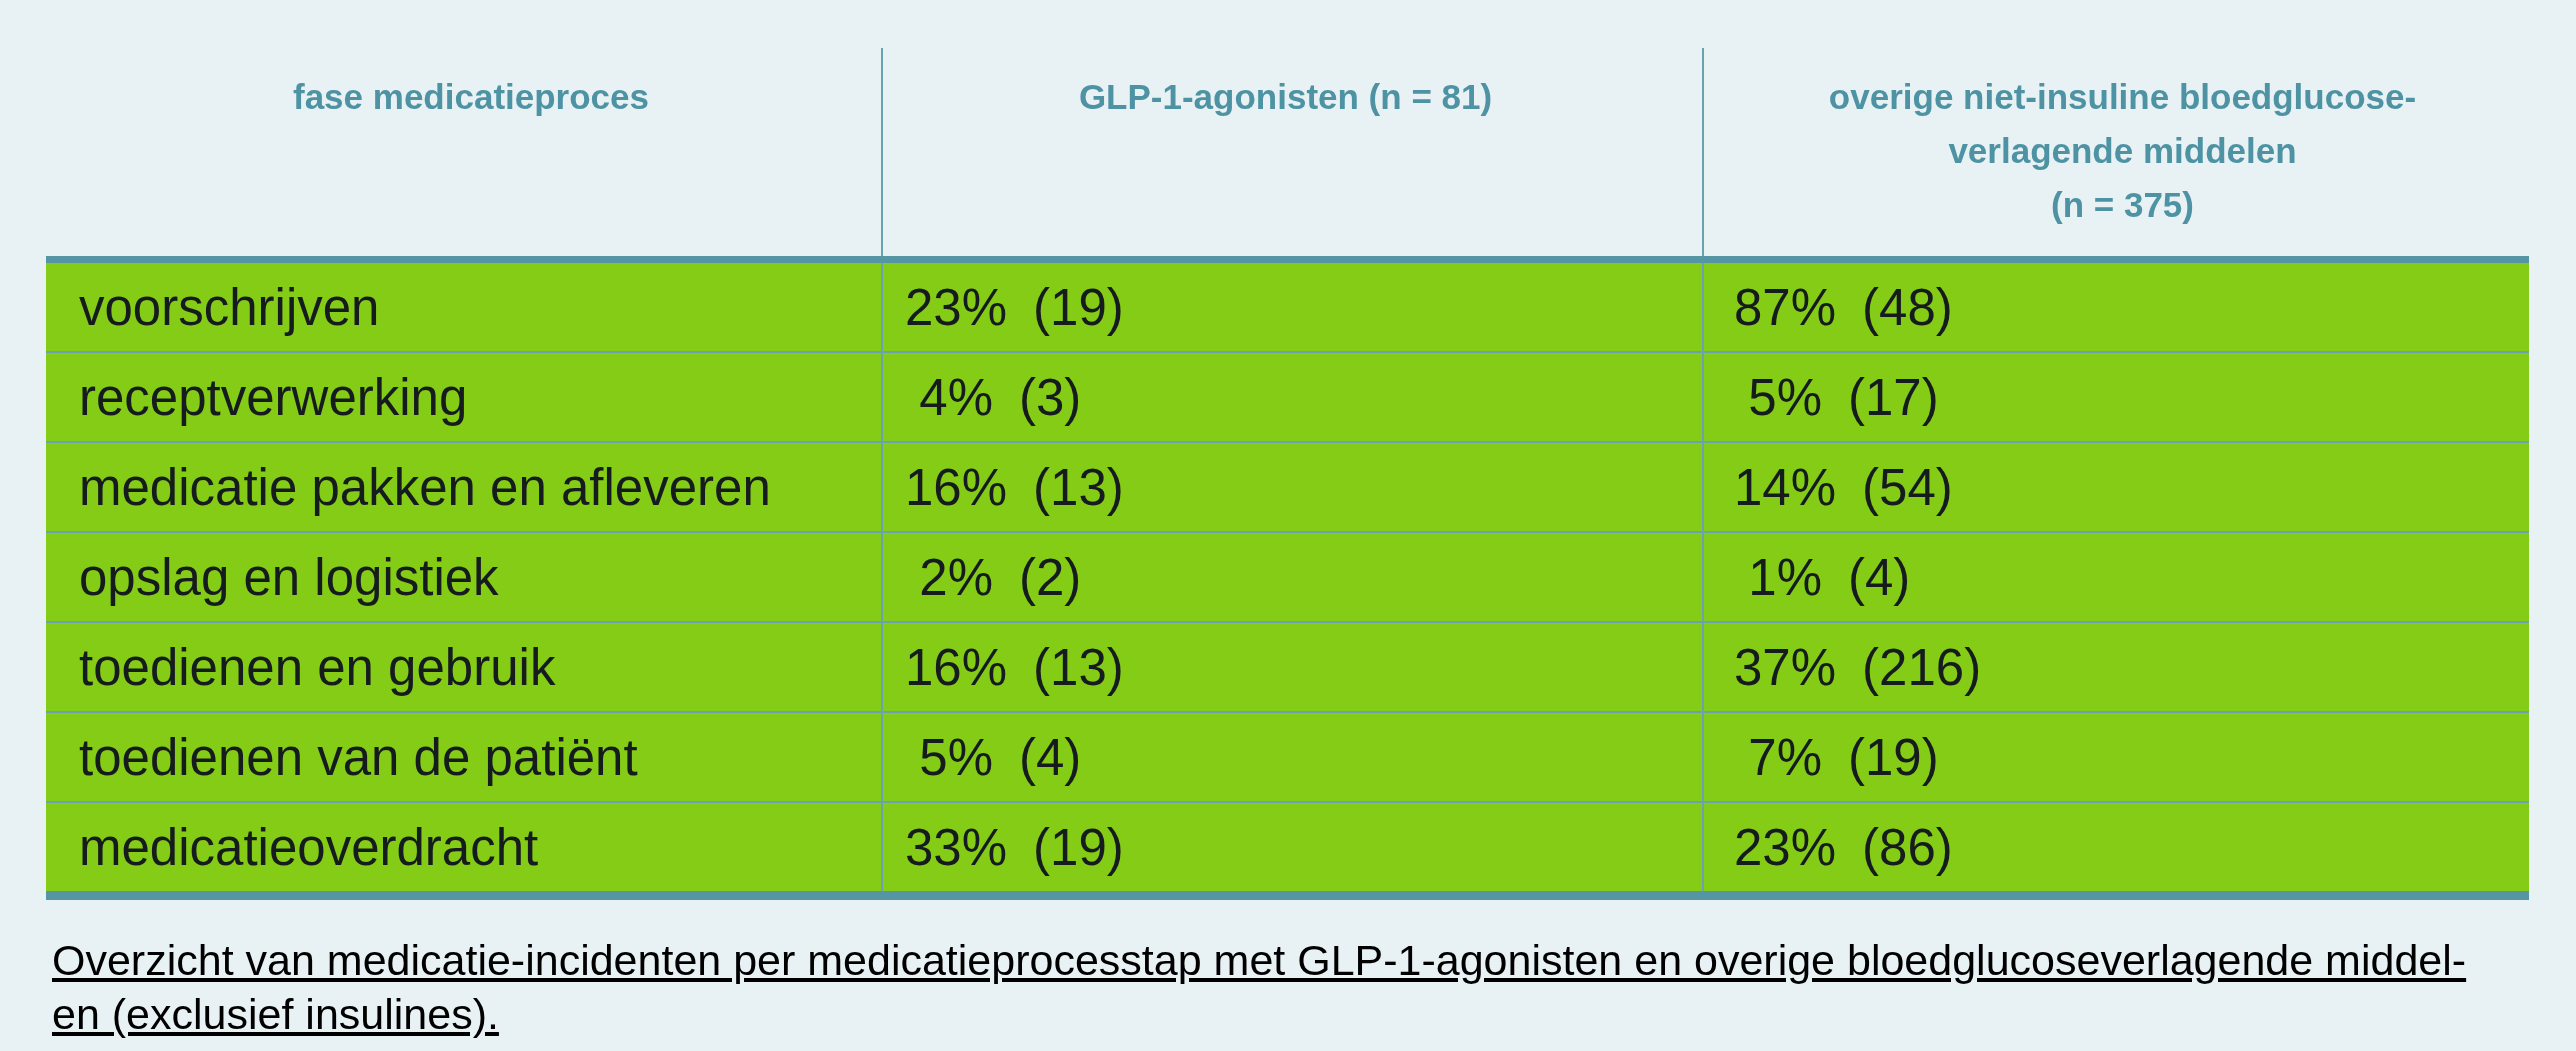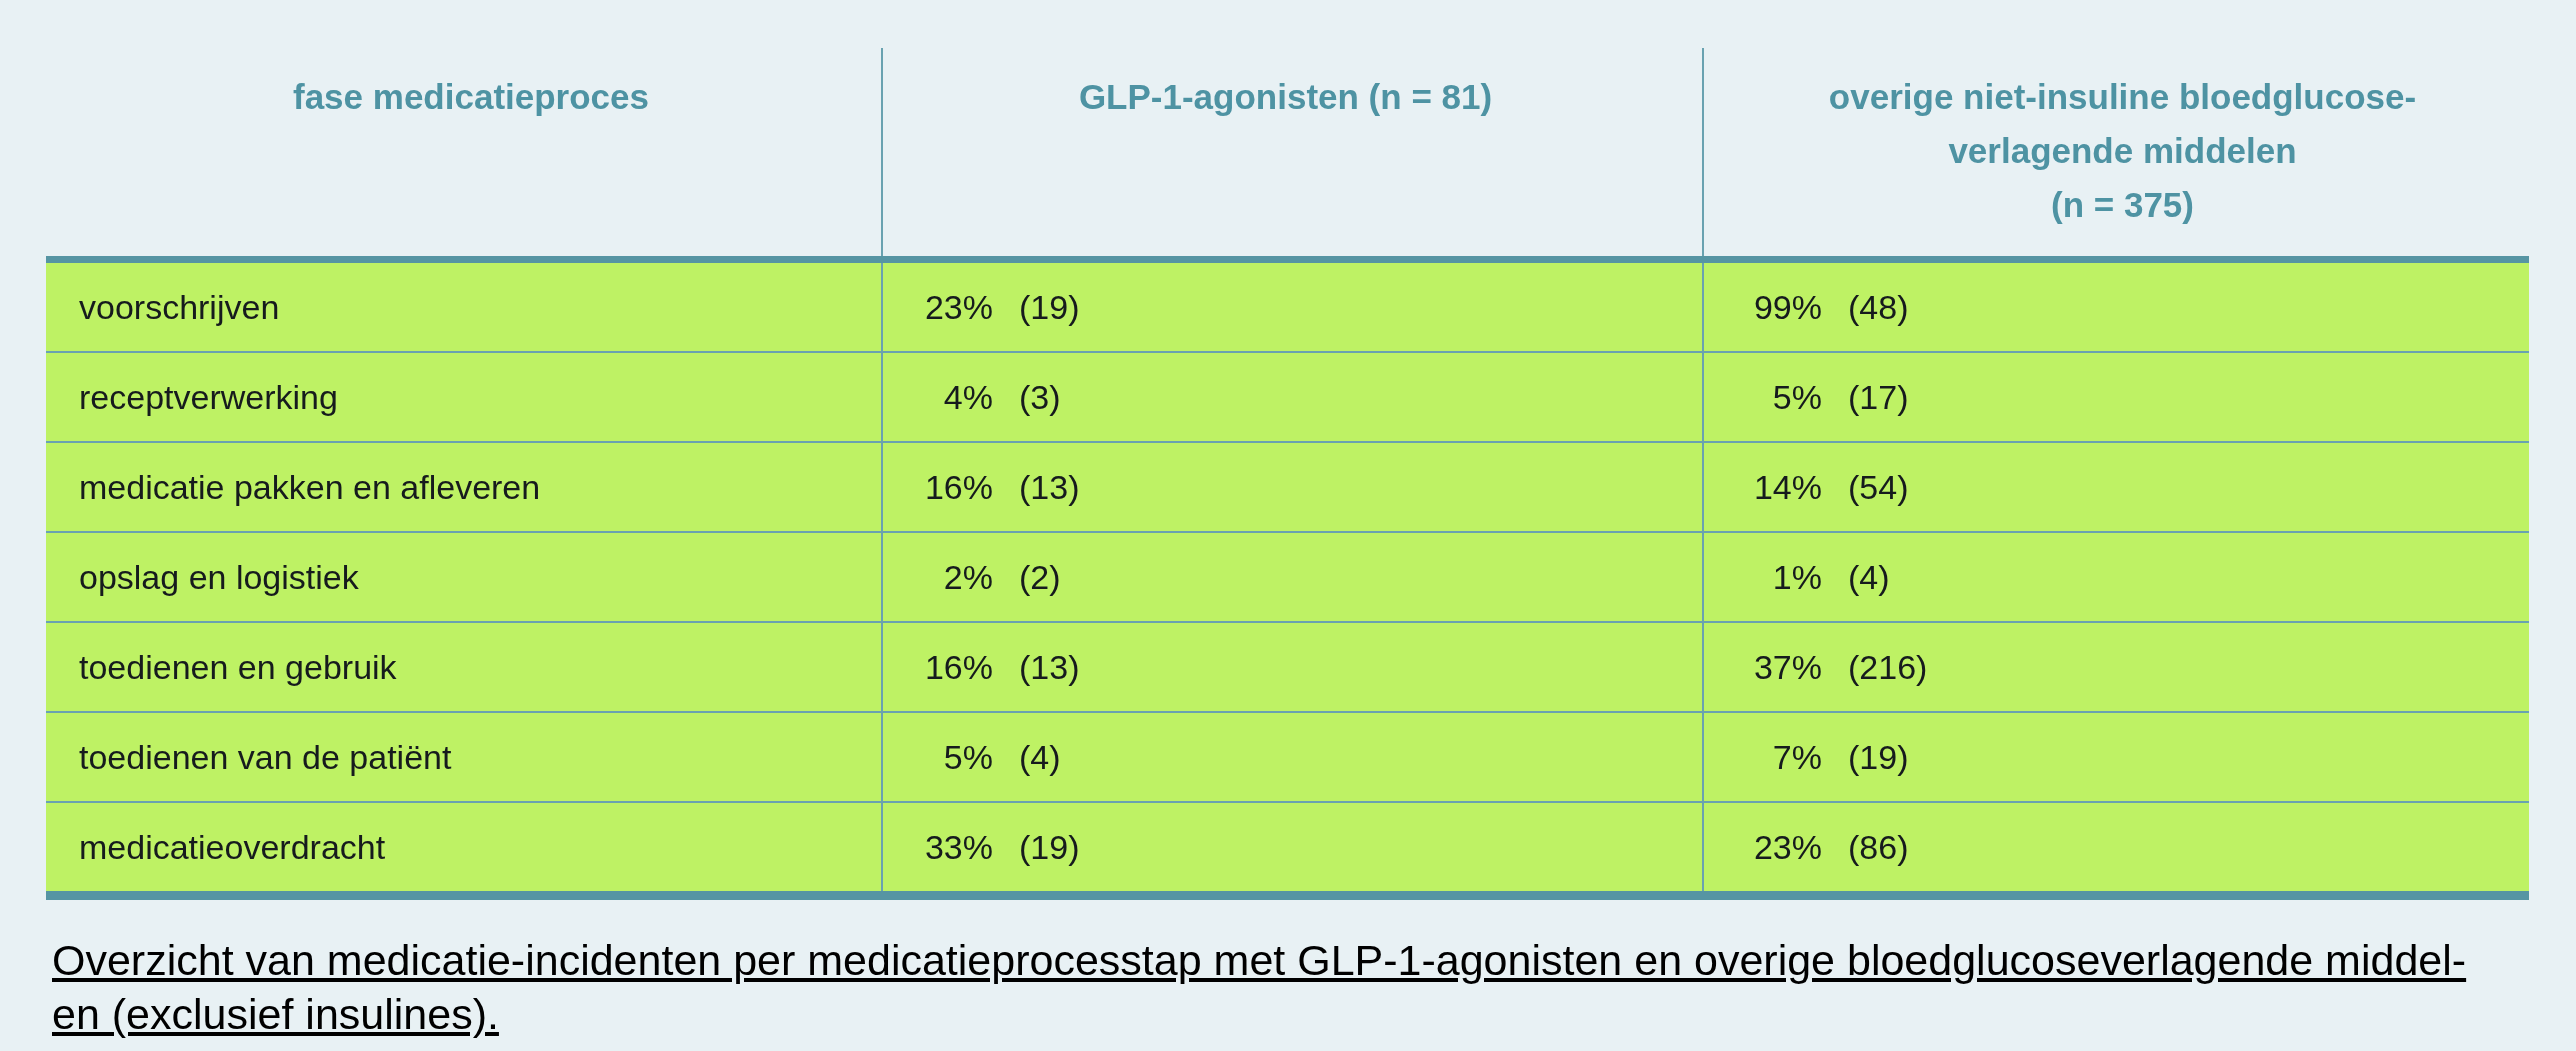--- a/index.html
+++ b/index.html
@@ -39,26 +39,26 @@
     border-bottom: 7.4px solid #5695a3;
     white-space: pre-line;
   }
   thead th.colh-2 { padding-left: 4px; }
   thead th.colh-3 { padding-left: 30px; }
   thead th + th { border-left: 2.2px solid #69a2b0; }
 
   tbody td {
     height: 88px;
     vertical-align: middle;
-    font-size: 34px;
+    font-size: 51px;
     line-height: 49px;
     color: #161b1d;
     padding: 0 18px 0 33px;
     border-bottom: 2.2px solid #69a2b0;
-    background: #bef264;
+    background: #84cc16;
   }
   tbody td + td { border-left: 2.2px solid #69a2b0; padding-left: 22px; }
   tbody td.cell-other { padding-left: 30px; }
   tbody tr:last-child td { border-bottom: none; }
 
   .pct {
     display: inline-block;
     min-width: 88px;
     text-align: right;
   }
@@ -90,21 +90,21 @@
         <th class="colh-2">GLP-1-agonisten (n = 81)</th>
         <th class="colh-3">overige niet-insuline bloedglucose-
 verlagende middelen
 (n = 375)</th>
       </tr>
     </thead>
     <tbody>
       <tr>
         <td class="cell-phase">voorschrijven</td>
         <td class="cell-glp1"><span class="pct">23%</span><span class="n">(19)</span></td>
-        <td class="cell-other"><span class="pct">99%</span><span class="n">(48)</span></td>
+        <td class="cell-other"><span class="pct">87%</span><span class="n">(48)</span></td>
       </tr>
       <tr>
         <td class="cell-phase">receptverwerking</td>
         <td class="cell-glp1"><span class="pct">4%</span><span class="n">(3)</span></td>
         <td class="cell-other"><span class="pct">5%</span><span class="n">(17)</span></td>
       </tr>
       <tr>
         <td class="cell-phase">medicatie pakken en afleveren</td>
         <td class="cell-glp1"><span class="pct">16%</span><span class="n">(13)</span></td>
         <td class="cell-other"><span class="pct">14%</span><span class="n">(54)</span></td>

